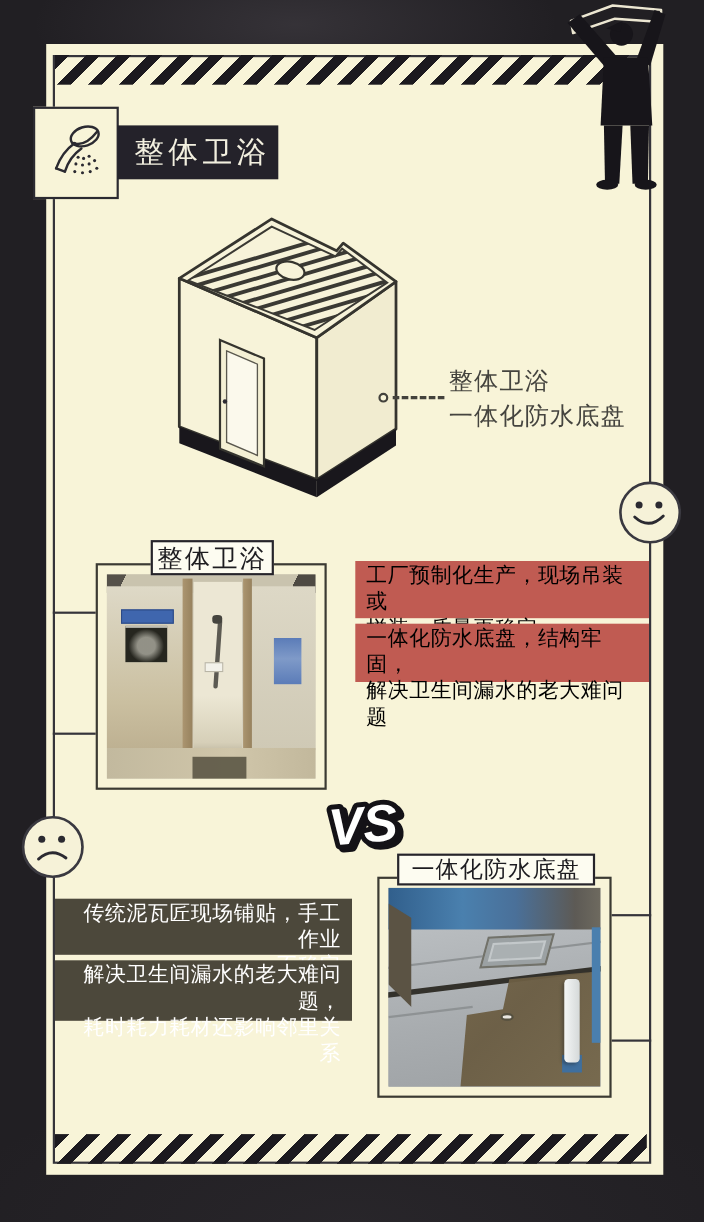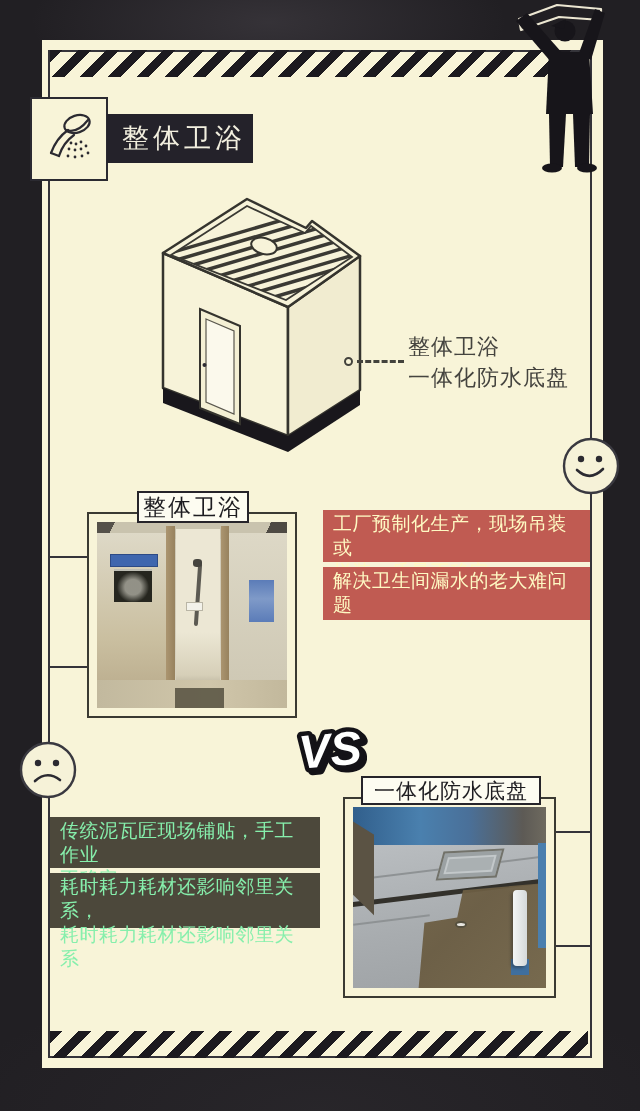--- a/index.html
+++ b/index.html
@@ -23,22 +23,22 @@
   .callout-text{position:absolute;left:408px;top:331px;font-size:22px;line-height:31px;color:#45443f;letter-spacing:1px;}
   .photo-frame{position:absolute;background:#f8f4d8;border:2px solid #3b3a33;padding:8px;box-sizing:border-box;}
   .photo-frame .ph{position:relative;width:100%;height:100%;overflow:hidden;}
   .frame-modern{left:87px;top:512px;width:210px;height:206px;}
   .frame-trad{left:343px;top:797px;width:213px;height:201px;}
   .photo-label{position:absolute;background:#fdfcf1;border:2px solid #26242a;color:#1d1c20;
                text-align:center;box-sizing:border-box;z-index:6;}
   .label-modern{left:137px;top:491px;width:112px;height:32px;font-size:23px;line-height:28px;letter-spacing:2px;}
   .label-trad{left:361px;top:776px;width:180px;height:29px;font-size:21px;line-height:25px;letter-spacing:1px;}
   .note{position:absolute;box-sizing:border-box;padding:2px 10px;font-size:19px;line-height:24px;letter-spacing:.5px;}
-  .note.red{left:323px;width:267px;background:#c05b52;color:#fef9c3;}
-  .note.olive{left:50px;width:270px;background:#4c483b;color:#86efac;}
+  .note.red{left:323px;width:267px;background:#c05b52;color:#000000;}
+  .note.olive{left:50px;width:270px;background:#4c483b;color:#ffffff;text-align:right;}
   .tick{position:absolute;height:2px;background:#35343a;}
   .face{position:absolute;width:60px;height:60px;z-index:8;}
   .vs-wrap{position:absolute;left:278px;top:716px;width:104px;height:68px;z-index:7;}
   .iso{position:absolute;left:150px;top:190px;width:270px;height:270px;}
   .worker{position:absolute;left:512px;top:0;width:115px;height:180px;z-index:9;}
   
   .p1-bg{position:absolute;inset:0;background:linear-gradient(180deg,#cfc9b6,#d8d2bf);}
   .p1-ceil{position:absolute;left:0;top:0;width:100%;height:9%;
            background:linear-gradient(115deg,#55514a 0 9%,#c9c3ae 9% 88%,#4e4a43 88%);}
   .p1-lwall{position:absolute;left:0;top:6%;width:37%;height:79%;background:linear-gradient(180deg,#ded9c7,#cabfa0 72%,#beb192);}
@@ -186,20 +186,21 @@
       <div class="p1-shadow"></div>
     </div>
   </div>
   <div class="photo-label label-modern">整体卫浴</div>
 
   <div class="note red" style="top:510px;height:52px;">
     <div>工厂预制化生产，现场吊装或</div>
     <div>拼装，质量更稳定</div>
   </div>
   <div class="note red" style="top:567px;height:53px;">
+    <div>一体化防水底盘，结构牢固，</div>
     <div>解决卫生间漏水的老大难问题</div>
   </div>
 
   <svg class="vs-wrap" viewBox="0 0 104 68">
     <g transform="rotate(-5 52 34)" font-family="Liberation Sans, DejaVu Sans, sans-serif" font-size="47" font-weight="bold" font-style="italic" text-anchor="middle">
       <text x="55" y="53" fill="#141217" stroke="#141217" stroke-width="9" stroke-linejoin="round">VS</text>
       <text x="52" y="50" fill="#141217" stroke="#141217" stroke-width="9" stroke-linejoin="round">VS</text>
       <text x="52" y="50" fill="#ffffff">VS</text>
     </g>
   </svg>
@@ -228,17 +229,17 @@
       <div class="p2-drain"></div>
     </div>
   </div>
   <div class="photo-label label-trad">一体化防水底盘</div>
 
   <div class="note olive" style="top:817px;height:51px;">
     <div>传统泥瓦匠现场铺贴，手工作业</div>
     <div>不稳定</div>
   </div>
   <div class="note olive" style="top:873px;height:55px;">
-    <div>耗时耗力耗材还影响邻里关系，</div>
+    <div>解决卫生间漏水的老大难问题，</div>
     <div>耗时耗力耗材还影响邻里关系</div>
   </div>
 
 </div>
 
 </body></html>

